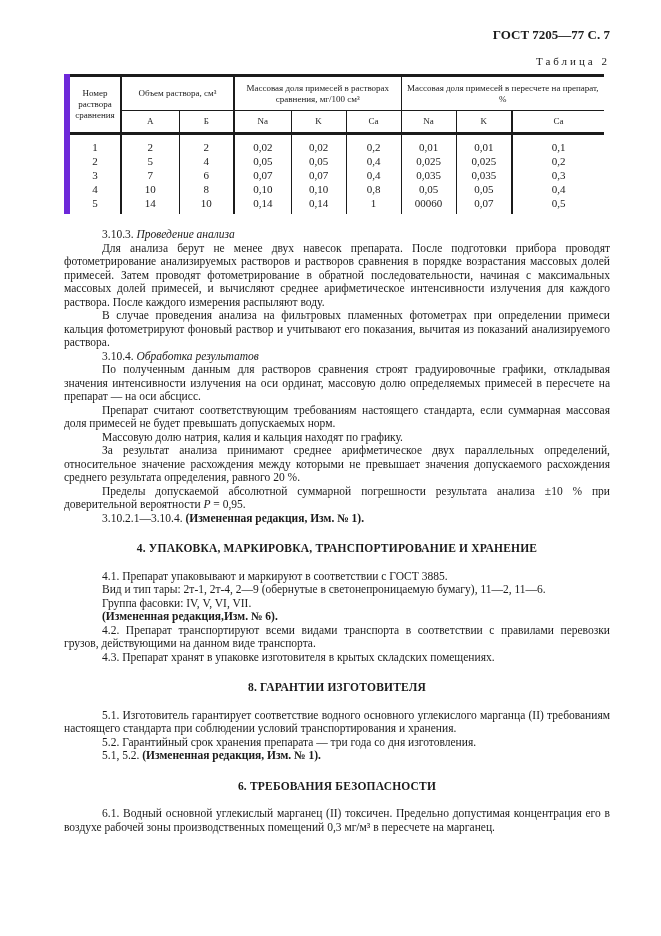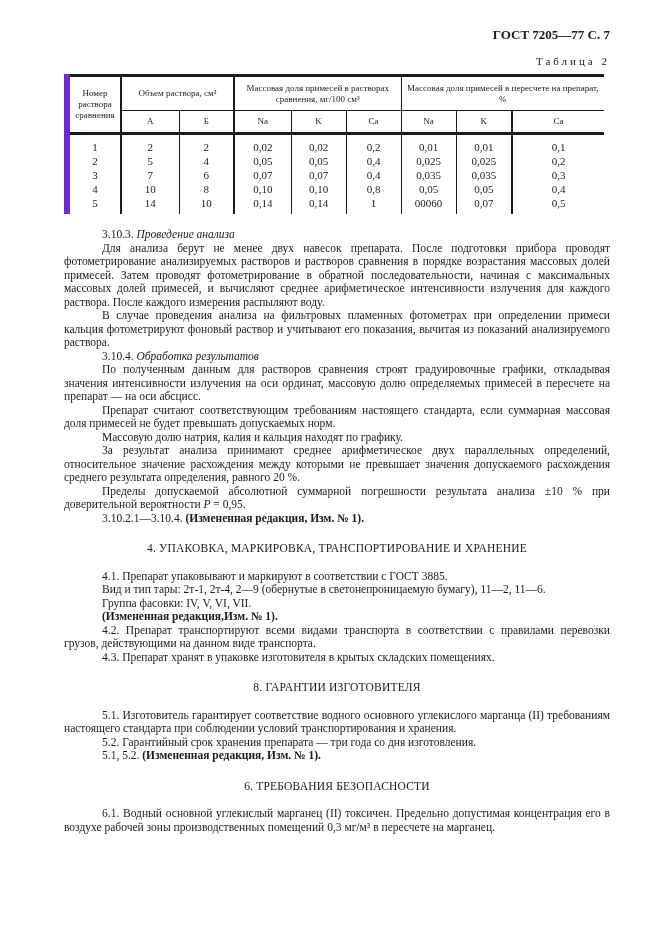--- a/index.html
+++ b/index.html
@@ -61,21 +61,21 @@
   .br-thick { border-right: 2px solid #1b1b1b; }
   .br-thin  { border-right: 1px solid #1b1b1b; }
   .doc-body {
     margin-top: 14px;
     font-size: 11.5px;
     line-height: 13.5px;
     text-align: justify;
   }
   .para { text-indent: 38px; }
   .head {
-    font-weight: normal;
+    font-weight: bold;
     text-align: center;
     text-indent: 0;
     font-size: 11.5px;
     margin: 17px 0 14px 0;
     letter-spacing: 0.2px;
   }
   .itl { font-style: italic; }
   .bld { font-weight: bold; }
 </style>
 </head>
@@ -182,21 +182,21 @@
       <div class="para">По полученным данным для растворов сравнения строят градуировочные графики, откладывая значения интенсивности излучения на оси ординат, массовую долю определяемых примесей в пересчете на препарат — на оси абсцисс.</div>
       <div class="para">Препарат считают соответствующим требованиям настоящего стандарта, если суммарная массовая доля примесей не будет превышать допускаемых норм.</div>
       <div class="para">Массовую долю натрия, калия и кальция находят по графику.</div>
       <div class="para">За результат анализа принимают среднее арифметическое двух параллельных определений, относительное значение расхождения между которыми не превышает значения допускаемого расхождения среднего результата определения, равного 20 %.</div>
       <div class="para"><span>Пределы допускаемой абсолютной суммарной погрешности результата анализа ±10 % при доверительной вероятности </span><span class="itl">Р</span><span> = 0,95.</span></div>
       <div class="para"><span>3.10.2.1—3.10.4. </span><span class="bld">(Измененная редакция, Изм. № 1).</span></div>
       <div class="head">4. УПАКОВКА, МАРКИРОВКА, ТРАНСПОРТИРОВАНИЕ И ХРАНЕНИЕ</div>
       <div class="para">4.1. Препарат упаковывают и маркируют в соответствии с ГОСТ 3885.</div>
       <div class="para">Вид и тип тары: 2т-1, 2т-4, 2—9 (обернутые в светонепроницаемую бумагу), 11—2, 11—6.</div>
       <div class="para">Группа фасовки: IV, V, VI, VII.</div>
-      <div class="para"><span class="bld">(Измененная редакция,Изм. № 1).</span></div>
+      <div class="para"><span class="bld">(Измененная редакция,Изм. № 6).</span></div>
       <div class="para">4.2. Препарат транспортируют всеми видами транспорта в соответствии с правилами перевозки грузов, действующими на данном виде транспорта.</div>
       <div class="para">4.3. Препарат хранят в упаковке изготовителя в крытых складских помещениях.</div>
       <div class="head">8. ГАРАНТИИ ИЗГОТОВИТЕЛЯ</div>
       <div class="para">5.1. Изготовитель гарантирует соответствие водного основного углекислого марганца (II) требованиям настоящего стандарта при соблюдении условий транспортирования и хранения.</div>
       <div class="para">5.2. Гарантийный срок хранения препарата — три года со дня изготовления.</div>
       <div class="para"><span>5.1, 5.2. </span><span class="bld">(Измененная редакция, Изм. № 1).</span></div>
       <div class="head">6. ТРЕБОВАНИЯ БЕЗОПАСНОСТИ</div>
       <div class="para">6.1. Водный основной углекислый марганец (II) токсичен. Предельно допустимая концентрация его в воздухе рабочей зоны производственных помещений 0,3 мг/м³ в пересчете на марганец.</div>
     </div>
 </div>

